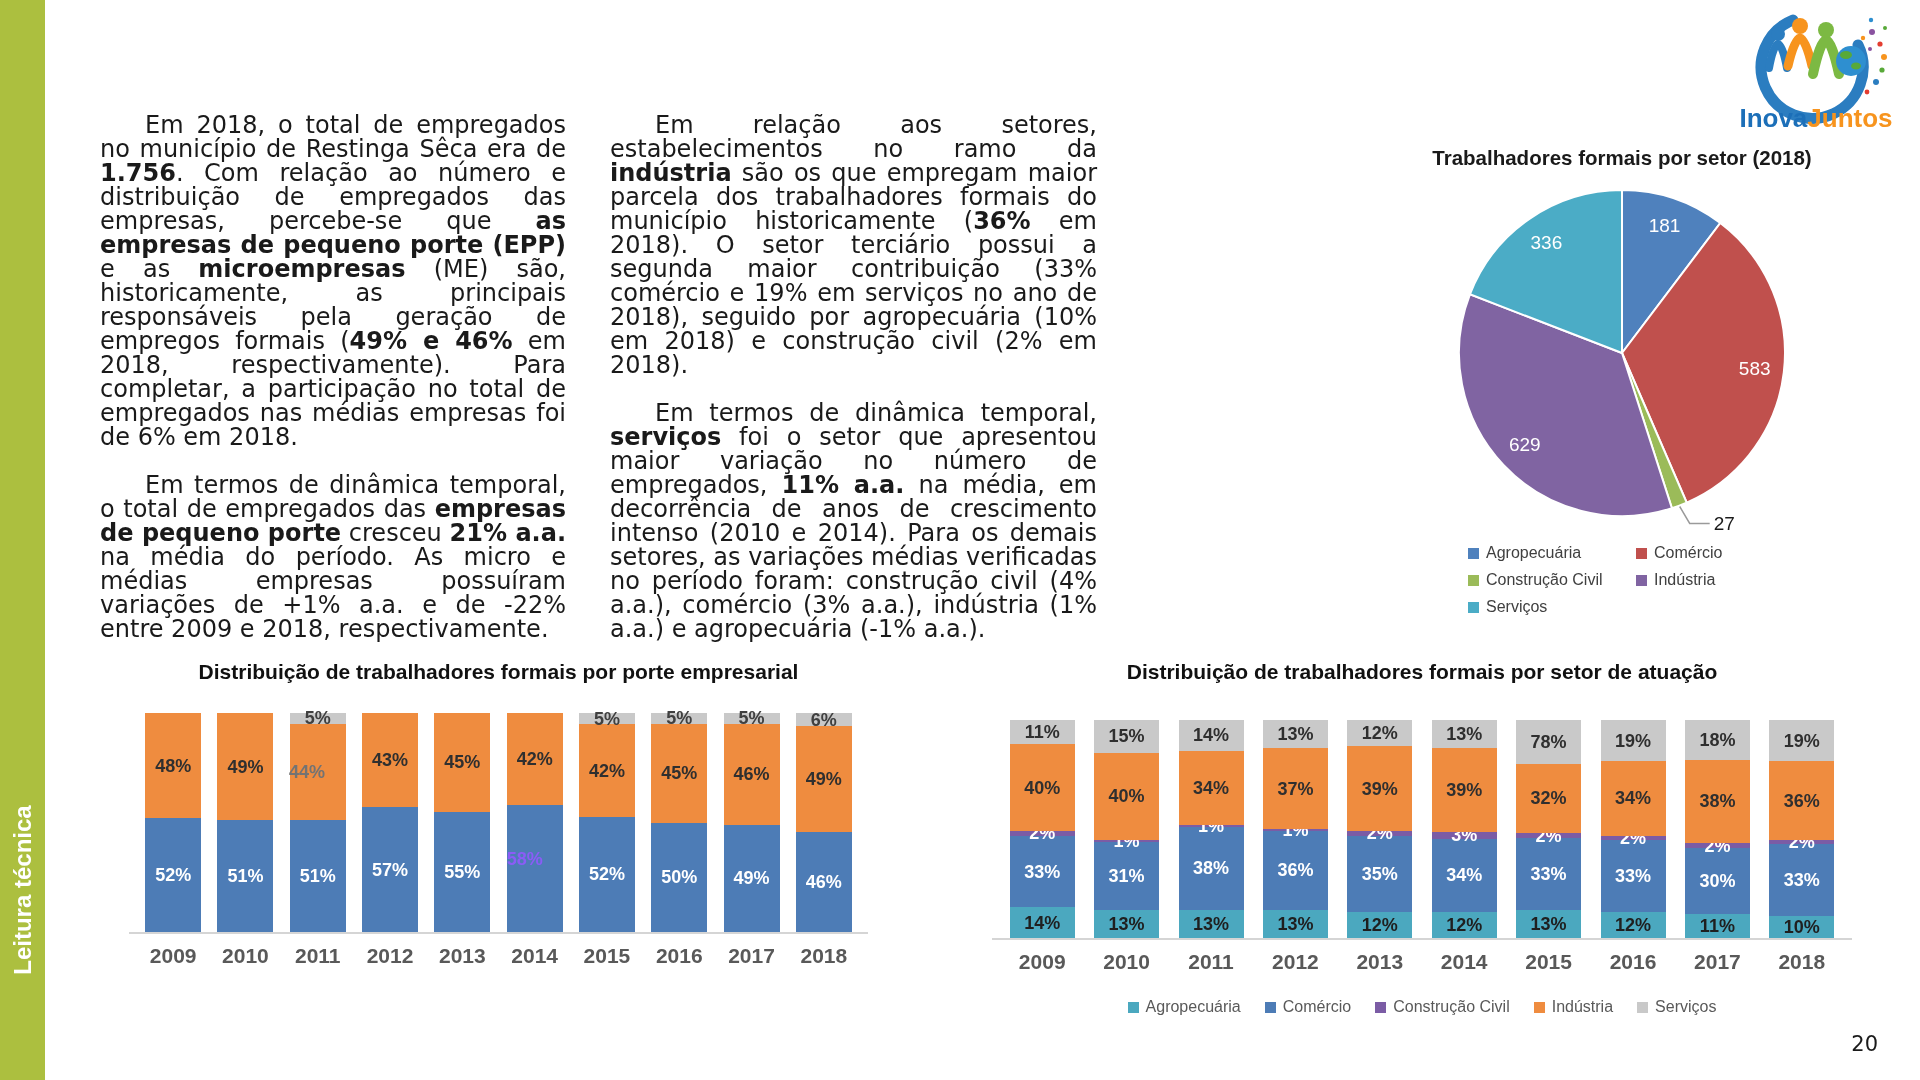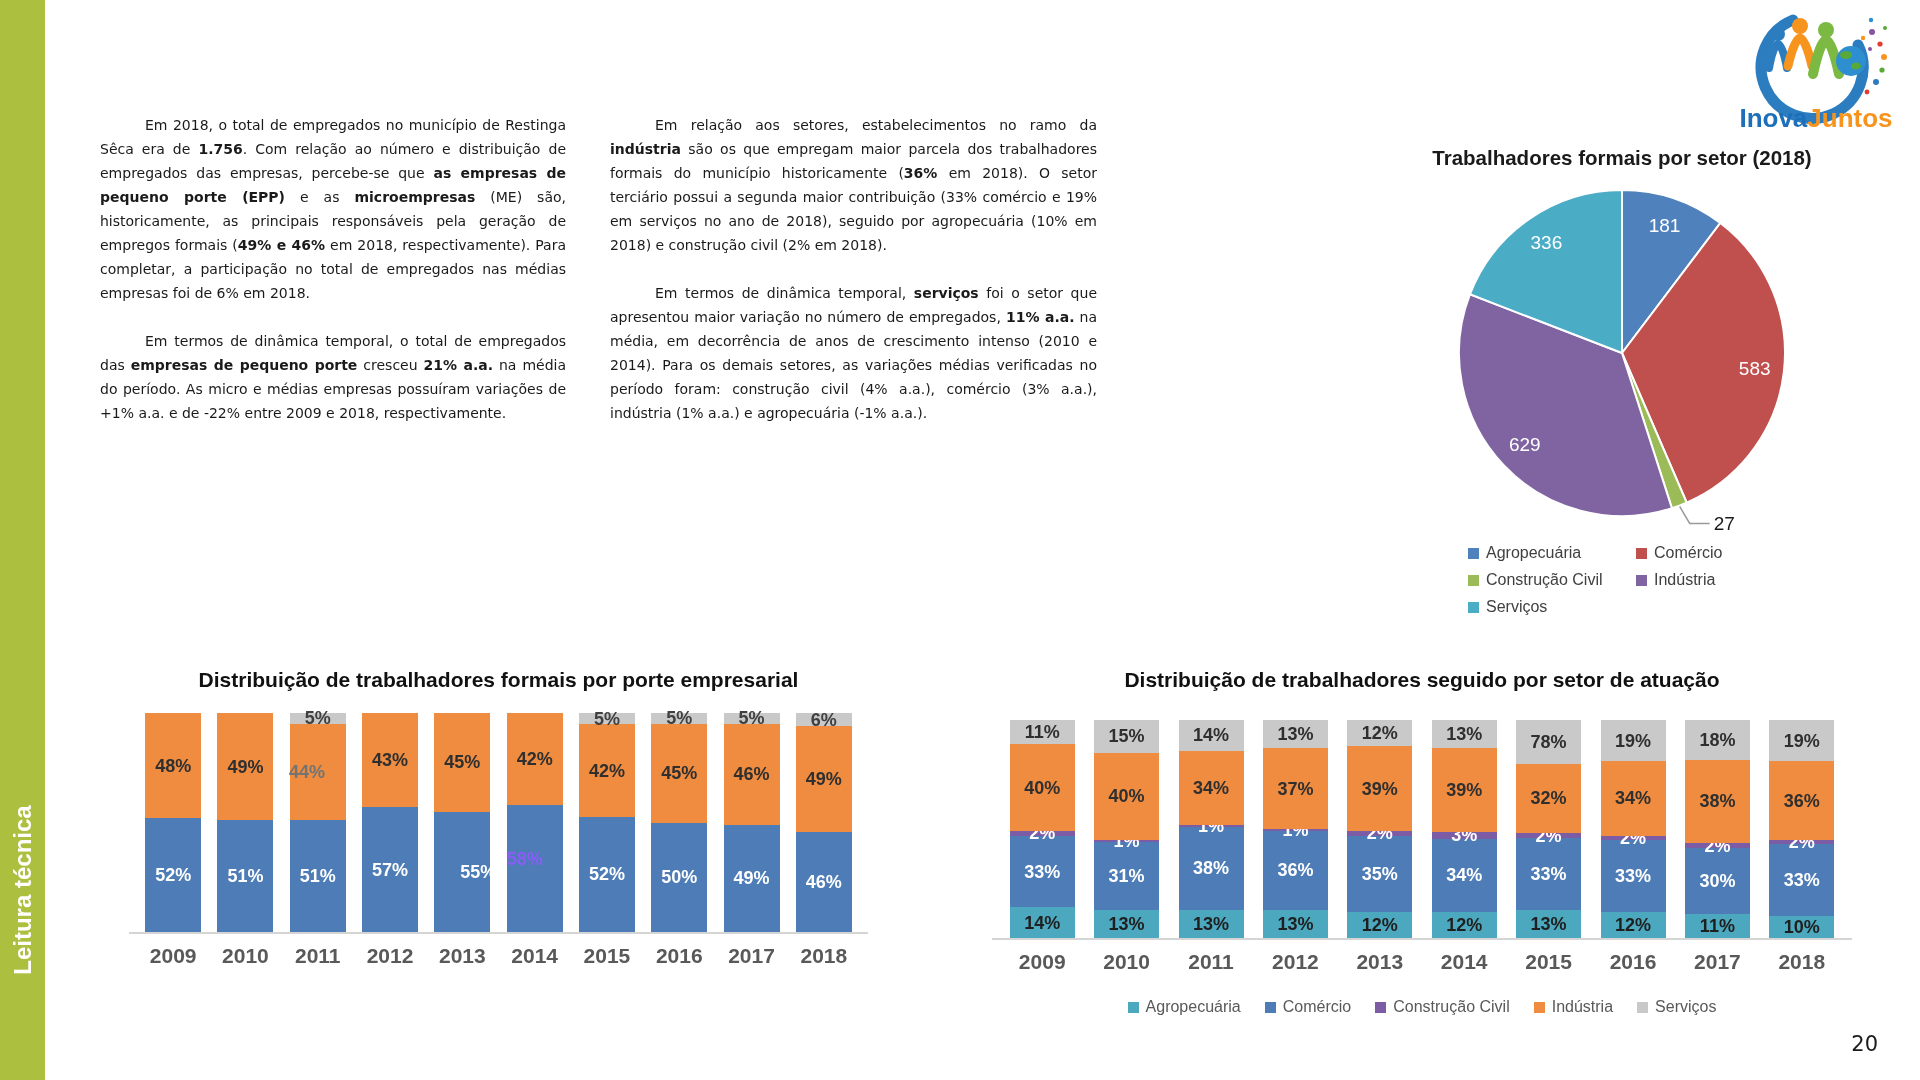--- a/index.html
+++ b/index.html
@@ -4,38 +4,38 @@
 <style>
   html,body{margin:0;padding:0;background:#888;}
   #page{position:relative;width:1920px;height:1080px;background:#ffffff;overflow:hidden;
         font-family:"DejaVu Sans","Liberation Sans",sans-serif;color:#1a1a1a;}
   
   #sidebar{position:absolute;left:0;top:0;width:45px;height:1080px;background:#acbf3f;}
   #sidebar .vlabel{position:absolute;left:50%;top:890px;transform:translate(-50%,-50%) rotate(-90deg);
         transform-origin:center;white-space:nowrap;color:#ffffff;font-weight:bold;font-size:24px;
         font-family:"Liberation Sans",sans-serif;}
   
-  .textcol{position:absolute;top:113px;font-size:14px;line-height:24px;text-align:justify;}
+  .textcol{position:absolute;top:113px;font-size:24px;line-height:24px;text-align:justify;}
   #col1{left:100px;width:466px;}
   #col2{left:610px;width:487px;}
   .para{text-indent:45px;margin:0 0 24px 0;}
   .para b{font-weight:bold;}
   
   #pie-block{position:absolute;left:1422px;top:146px;width:400px;}
   #pie-title{font-family:"Liberation Sans",sans-serif;font-weight:bold;font-size:20.5px;text-align:center;margin:0 0 8px 0;}
   #pie-svg-wrap{position:absolute;left:10px;top:39px;width:380px;height:380px;}
   #pie-legend{position:absolute;left:46px;top:398px;display:grid;grid-template-columns:168px auto;
         grid-row-gap:9px;font-family:"Liberation Sans",sans-serif;font-size:16px;color:#404040;}
   .leg-item{display:flex;align-items:center;white-space:nowrap;}
   .leg-swatch{width:11px;height:11px;margin-right:7px;flex:0 0 auto;}
   
   .barchart{position:absolute;font-family:"Liberation Sans",sans-serif;}
   #chart-porte{left:137px;top:656px;width:723px;height:400px;}
   #chart-setor{left:1000px;top:656px;width:844px;height:400px;}
-  .chart-title{font-weight:bold;font-size:21px;text-align:center;margin:12px;color:#111;}
+  .chart-title{font-weight:bold;font-size:21px;text-align:center;margin:4px;color:#111;}
   .plot{position:absolute;left:0;}
   #chart-porte .plot{top:57px;width:723px;height:219px;}
   #chart-setor .plot{top:64px;width:844px;height:218px;}
   .axis-line{position:absolute;height:2px;background:#d5d5d5;}
   .bar-seg{position:absolute;}
   .seg-label{position:absolute;height:20px;line-height:20px;text-align:center;font-size:18px;font-weight:600;white-space:nowrap;}
   .year-label{position:absolute;text-align:center;font-size:21px;font-weight:bold;color:#595959;}
   .bar-legend{position:absolute;left:0;right:0;display:flex;justify-content:center;gap:24px;
         font-size:16px;color:#595959;align-items:center;}
   #chart-porte .bar-legend{top:336px;}
@@ -148,21 +148,21 @@
         <div class="seg-label" style="left: 142px; width: 56px; top: 49.13px; color: #737373;">44%</div>
         <div class="bar-seg" style="left: 152.75px; width: 56px; bottom: 208.05px; height: 10.95px; background: rgb(201, 201, 201);"></div>
         <div class="seg-label" style="left: 152.75px; width: 56px; top: -4.525px; color: rgb(64, 64, 64);">5%</div>
         <div class="year-label" style="left: 142.75px; width: 76px; top: 231px;">2011</div>
         <div class="bar-seg" style="left: 225.05px; width: 56px; bottom: 0px; height: 124.83px; background: rgb(77, 124, 182);"></div>
         <div class="seg-label" style="left: 225.05px; width: 56px; top: 146.585px; color: rgb(255, 255, 255);">57%</div>
         <div class="bar-seg" style="left: 225.05px; width: 56px; bottom: 124.83px; height: 94.17px; background: rgb(239, 140, 63);"></div>
         <div class="seg-label" style="left: 225.05px; width: 56px; top: 37.085px; color: rgb(47, 47, 47);">43%</div>
         <div class="year-label" style="left: 215.05px; width: 76px; top: 231px;">2012</div>
         <div class="bar-seg" style="left: 297.35px; width: 56px; bottom: 0px; height: 120.45px; background: rgb(77, 124, 182);"></div>
-        <div class="seg-label" style="left: 297.35px; width: 56px; top: 148.775px; color: rgb(255, 255, 255); padding-left: 16px;">55%</div>
+        <div class="seg-label" style="left: 297.35px; width: 56px; top: 148.775px; color: rgb(255, 255, 255);">55%</div>
         <div class="bar-seg" style="left: 297.35px; width: 56px; bottom: 120.45px; height: 98.55px; background: rgb(239, 140, 63);"></div>
         <div class="seg-label" style="left: 297.35px; width: 56px; top: 39.275px; color: rgb(47, 47, 47);">45%</div>
         <div class="year-label" style="left: 287.35px; width: 76px; top: 231px;">2013</div>
         <div class="bar-seg" style="left: 369.65px; width: 56px; bottom: 0px; height: 127.02px; background: rgb(77, 124, 182);"></div>
         <div class="seg-label" style="left: 369.65px; width: 36px; top: 136px; color: #8b5cf6;">58%</div>
         <div class="bar-seg" style="left: 369.65px; width: 56px; bottom: 127.02px; height: 91.98px; background: rgb(239, 140, 63);"></div>
         <div class="seg-label" style="left: 369.65px; width: 56px; top: 35.99px; color: rgb(47, 47, 47);">42%</div>
         <div class="year-label" style="left: 359.65px; width: 76px; top: 231px;">2014</div>
         <div class="bar-seg" style="left: 441.95px; width: 56px; bottom: 0px; height: 115.03px; background: rgb(77, 124, 182);"></div>
         <div class="seg-label" style="left: 441.95px; width: 56px; top: 151.485px; color: rgb(255, 255, 255);">52%</div>
@@ -190,21 +190,21 @@
         <div class="bar-seg" style="left: 658.85px; width: 56px; bottom: 99.7426px; height: 106.248px; background: rgb(239, 140, 63);"></div>
         <div class="seg-label" style="left: 658.85px; width: 56px; top: 56.1337px; color: rgb(47, 47, 47);">49%</div>
         <div class="bar-seg" style="left: 658.85px; width: 56px; bottom: 205.99px; height: 13.0099px; background: rgb(201, 201, 201);"></div>
         <div class="seg-label" style="left: 658.85px; width: 56px; top: -3.49505px; color: rgb(64, 64, 64);">6%</div>
         <div class="year-label" style="left: 648.85px; width: 76px; top: 231px;">2018</div>
         <div class="axis-line" style="left: -8px; width: 739px; top: 219px;"></div>
       </div>
   </div>
 
   <div id="chart-setor" class="barchart">
-    <p class="chart-title">Distribuição de trabalhadores seguido por setor de atuação</p>
+    <p class="chart-title">Distribuição de trabalhadores formais por setor de atuação</p>
     <div class="plot">
         <div class="bar-seg" style="left: 9.7px; width: 65px; bottom: 0px; height: 30.52px; background: rgb(75, 168, 191);"></div>
         <div class="seg-label" style="left: 9.7px; width: 65px; top: 192.74px; color: rgb(31, 31, 31);">14%</div>
         <div class="bar-seg" style="left: 9.7px; width: 65px; bottom: 30.52px; height: 71.94px; background: rgb(77, 124, 182);"></div>
         <div class="seg-label" style="left: 9.7px; width: 65px; top: 141.51px; color: rgb(255, 255, 255);">33%</div>
         <div class="bar-seg" style="left: 9.7px; width: 65px; bottom: 102.46px; height: 4.36px; background: rgb(123, 92, 165);"></div>
         <div class="seg-label" style="left: 9.7px; width: 65px; top: 103.36px; color: rgb(255, 255, 255);">2%</div>
         <div class="bar-seg" style="left: 9.7px; width: 65px; bottom: 106.82px; height: 87.2px; background: rgb(239, 140, 63);"></div>
         <div class="seg-label" style="left: 9.7px; width: 65px; top: 57.58px; color: rgb(47, 47, 47);">40%</div>
         <div class="bar-seg" style="left: 9.7px; width: 65px; bottom: 194.02px; height: 23.98px; background: rgb(201, 201, 201);"></div>

